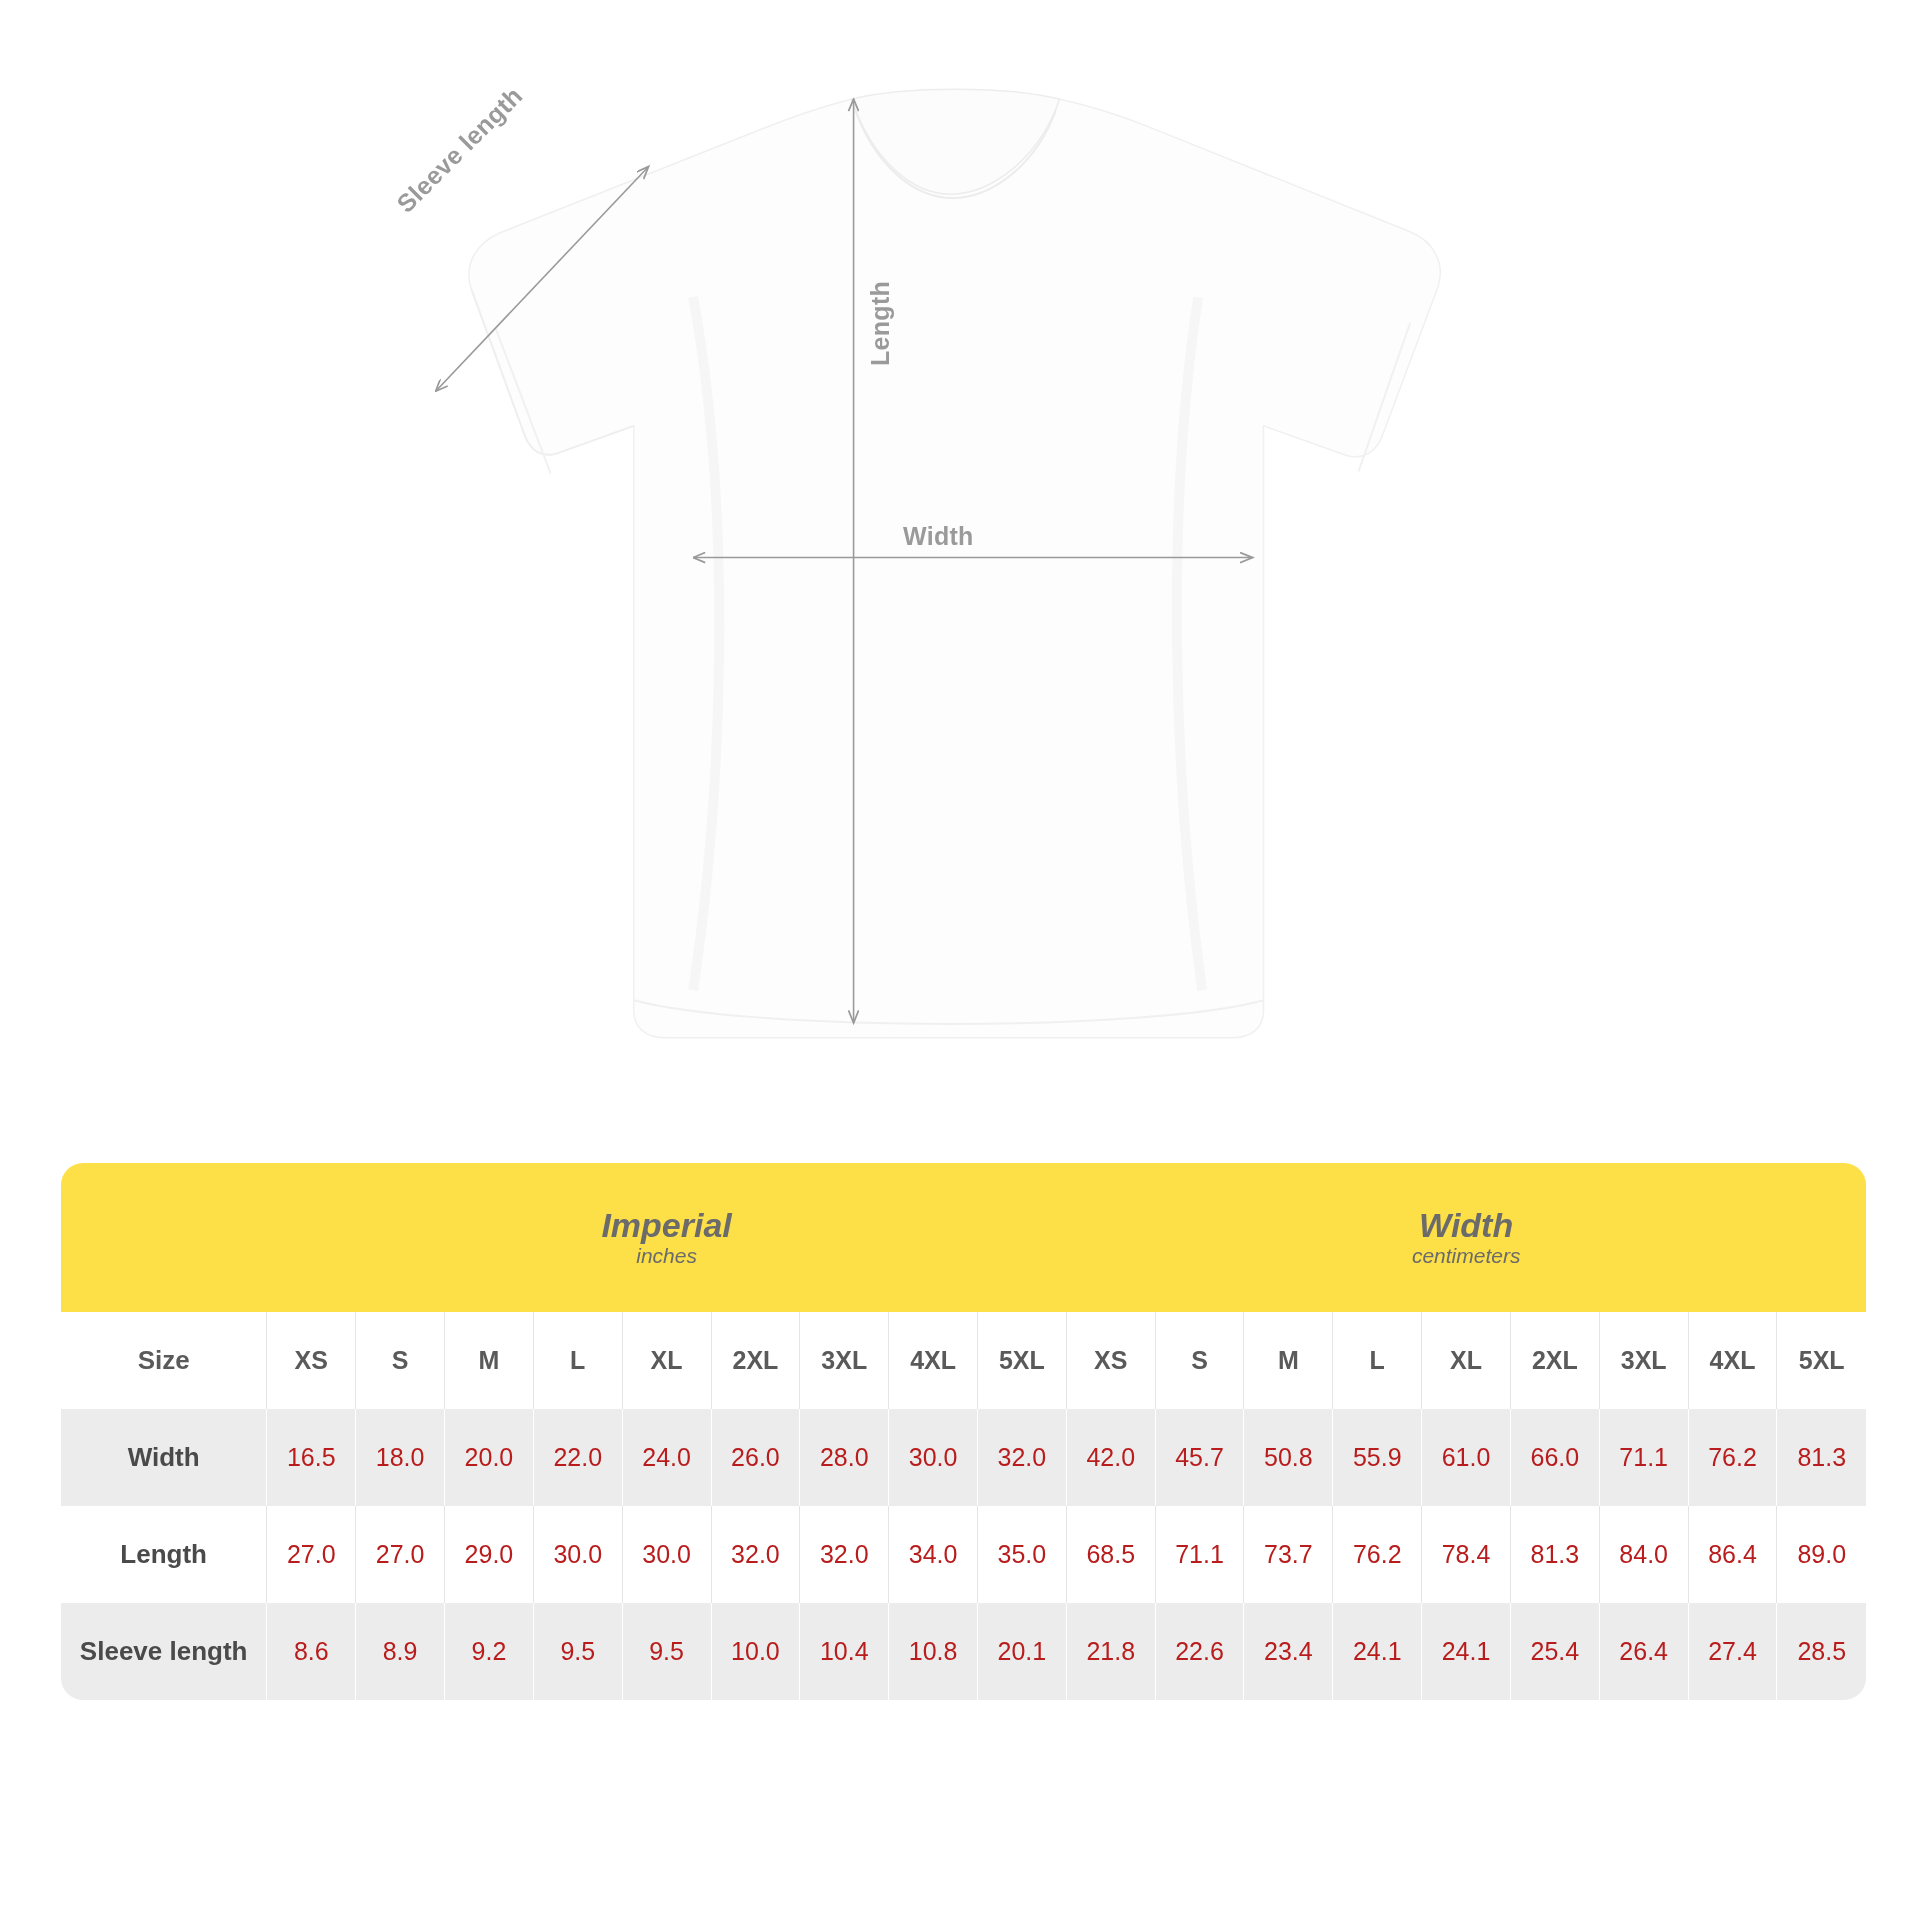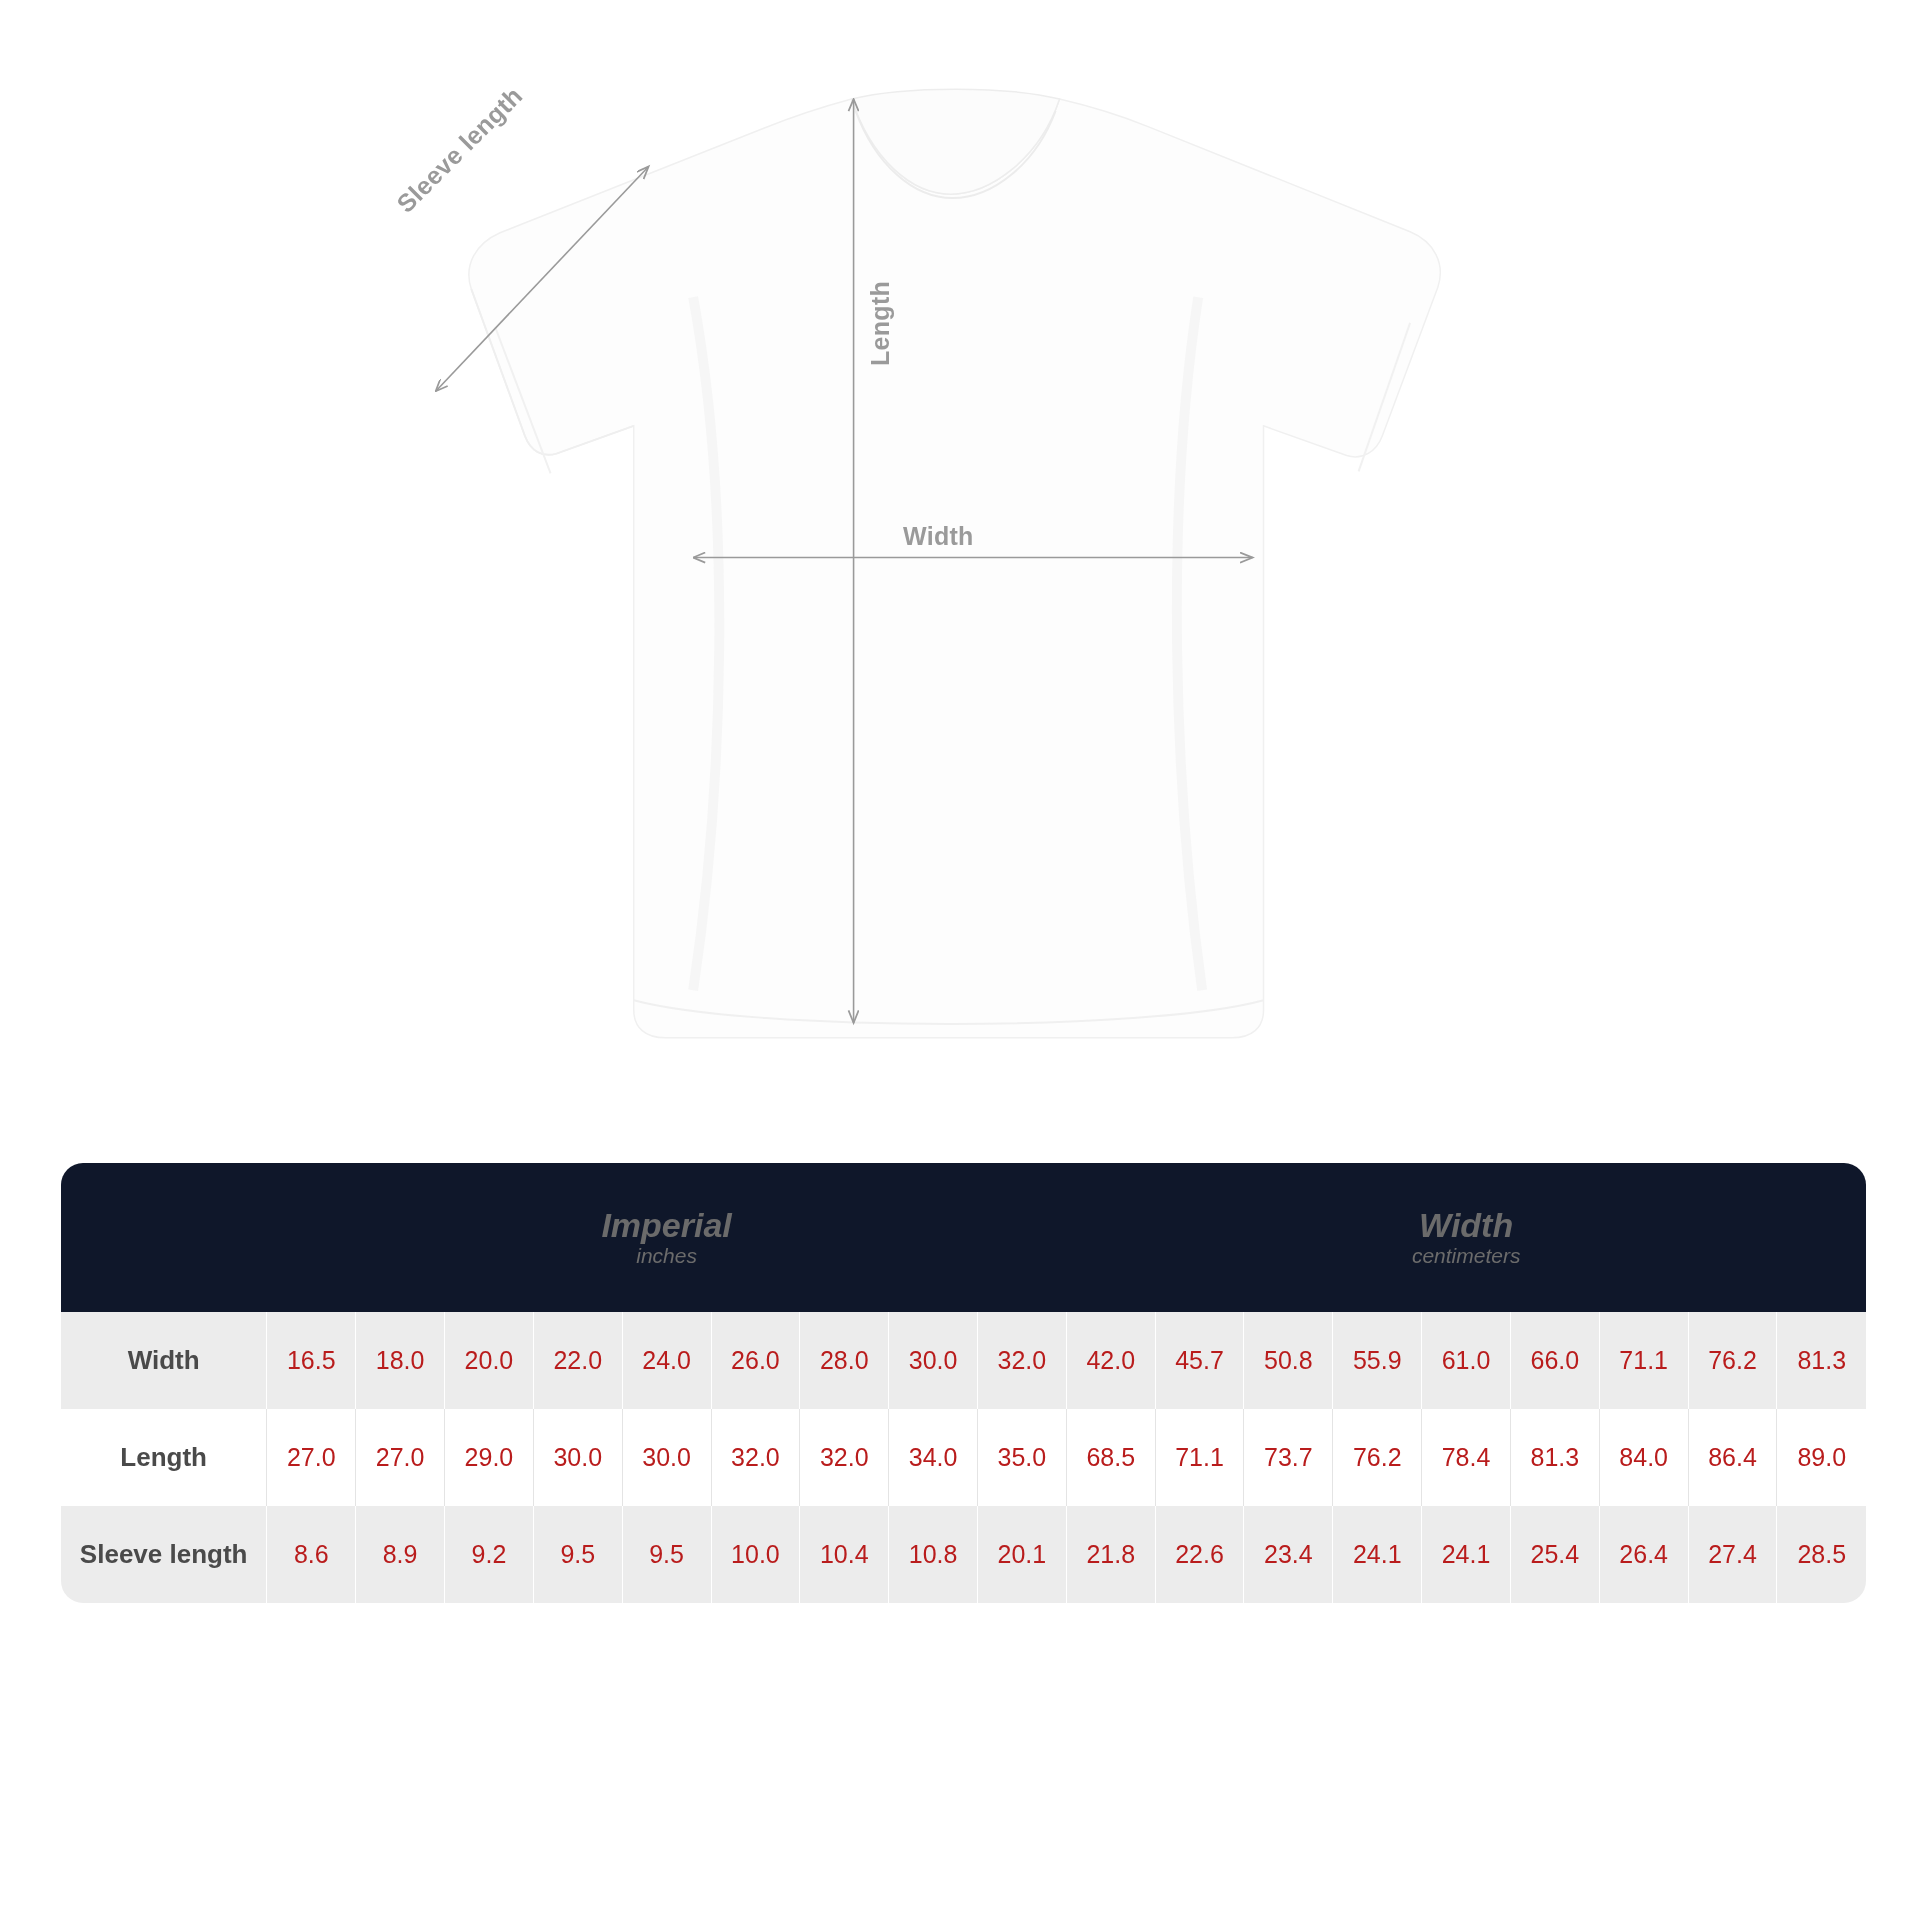--- a/index.html
+++ b/index.html
@@ -91,21 +91,21 @@
     table-layout: fixed;
   }
   table.size-table td, table.size-table th {
     border: none;
     text-align: center;
     vertical-align: middle;
   }
 
   
   .unit-row td {
-    background: #0f172a;
+    background: #fde047;
     height: 149px;
     padding: 0;
   }
   .unit-name {
     font-size: 34px;
     font-style: italic;
     font-weight: bold;
     color: #6b6b6b;
     line-height: 1.1;
   }
@@ -232,20 +232,41 @@
           <td colspan="9">
             <div class="unit-name">Imperial</div>
             <div class="unit-sub">inches</div>
           </td>
           <td colspan="9">
             <div class="unit-name">Width</div>
             <div class="unit-sub">centimeters</div>
           </td>
         </tr>
 
+        <tr class="head-row band-white">
+          <td class="rowlabel">Size</td>
+          <td class="vline">XS</td>
+          <td class="vline">S</td>
+          <td class="vline">M</td>
+          <td class="vline">L</td>
+          <td class="vline">XL</td>
+          <td class="vline">2XL</td>
+          <td class="vline">3XL</td>
+          <td class="vline">4XL</td>
+          <td class="vline">5XL</td>
+          <td class="vline">XS</td>
+          <td class="vline">S</td>
+          <td class="vline">M</td>
+          <td class="vline">L</td>
+          <td class="vline">XL</td>
+          <td class="vline">2XL</td>
+          <td class="vline">3XL</td>
+          <td class="vline">4XL</td>
+          <td class="vline">5XL</td>
+        </tr>
 
         <tr class="data-row band-grey">
           <td class="rowlabel">Width</td>
           <td class="vline">16.5</td>
           <td class="vline">18.0</td>
           <td class="vline">20.0</td>
           <td class="vline">22.0</td>
           <td class="vline">24.0</td>
           <td class="vline">26.0</td>
           <td class="vline">28.0</td>

